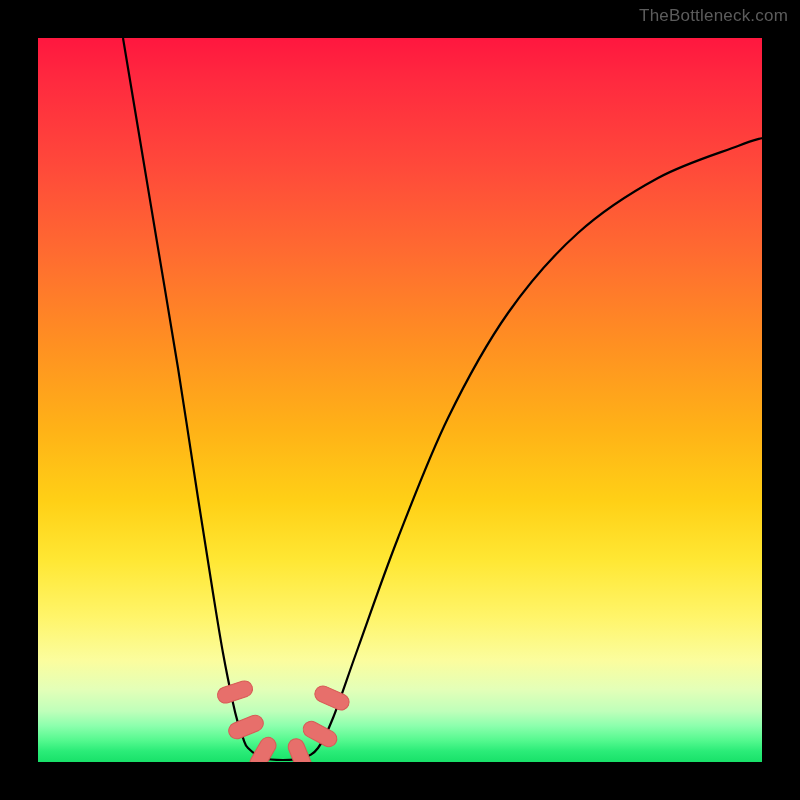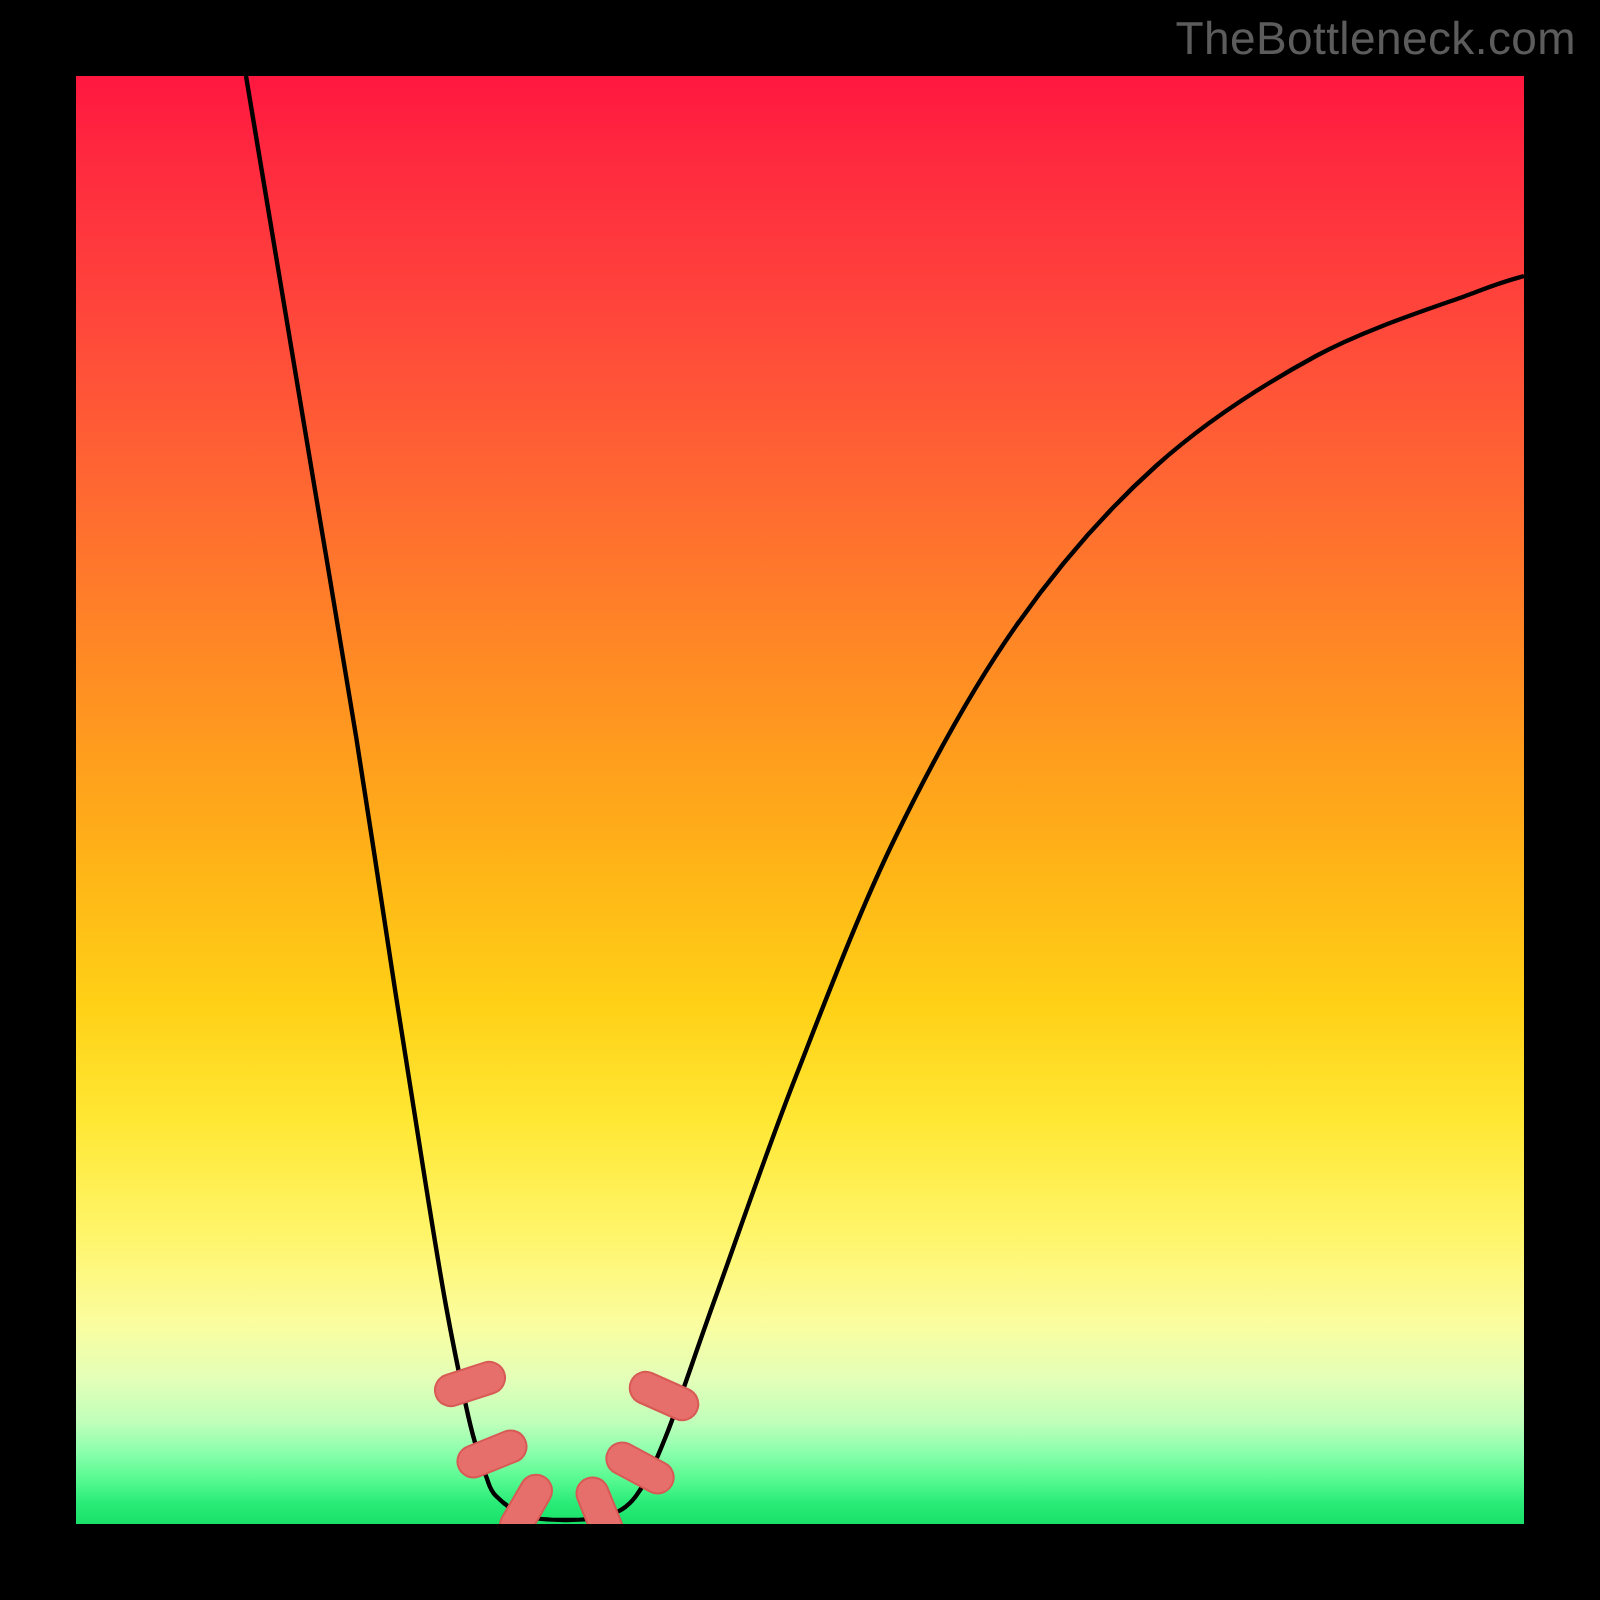--- a/index.html
+++ b/index.html
@@ -57,21 +57,21 @@
     top: 0;
     left: 0;
     width: 724px;
     height: 724px;
   }
   .watermark {
     position: absolute;
     top: 6px;
     right: 12px;
     color: #5c5c5c;
-    font-size: 23px;
+    font-size: 17px;
     letter-spacing: 0.2px;
     font-weight: 400;
   }
 </style>
 </head>
 <body>
 
 <div class="frame">
 
   <div class="plot-area">

